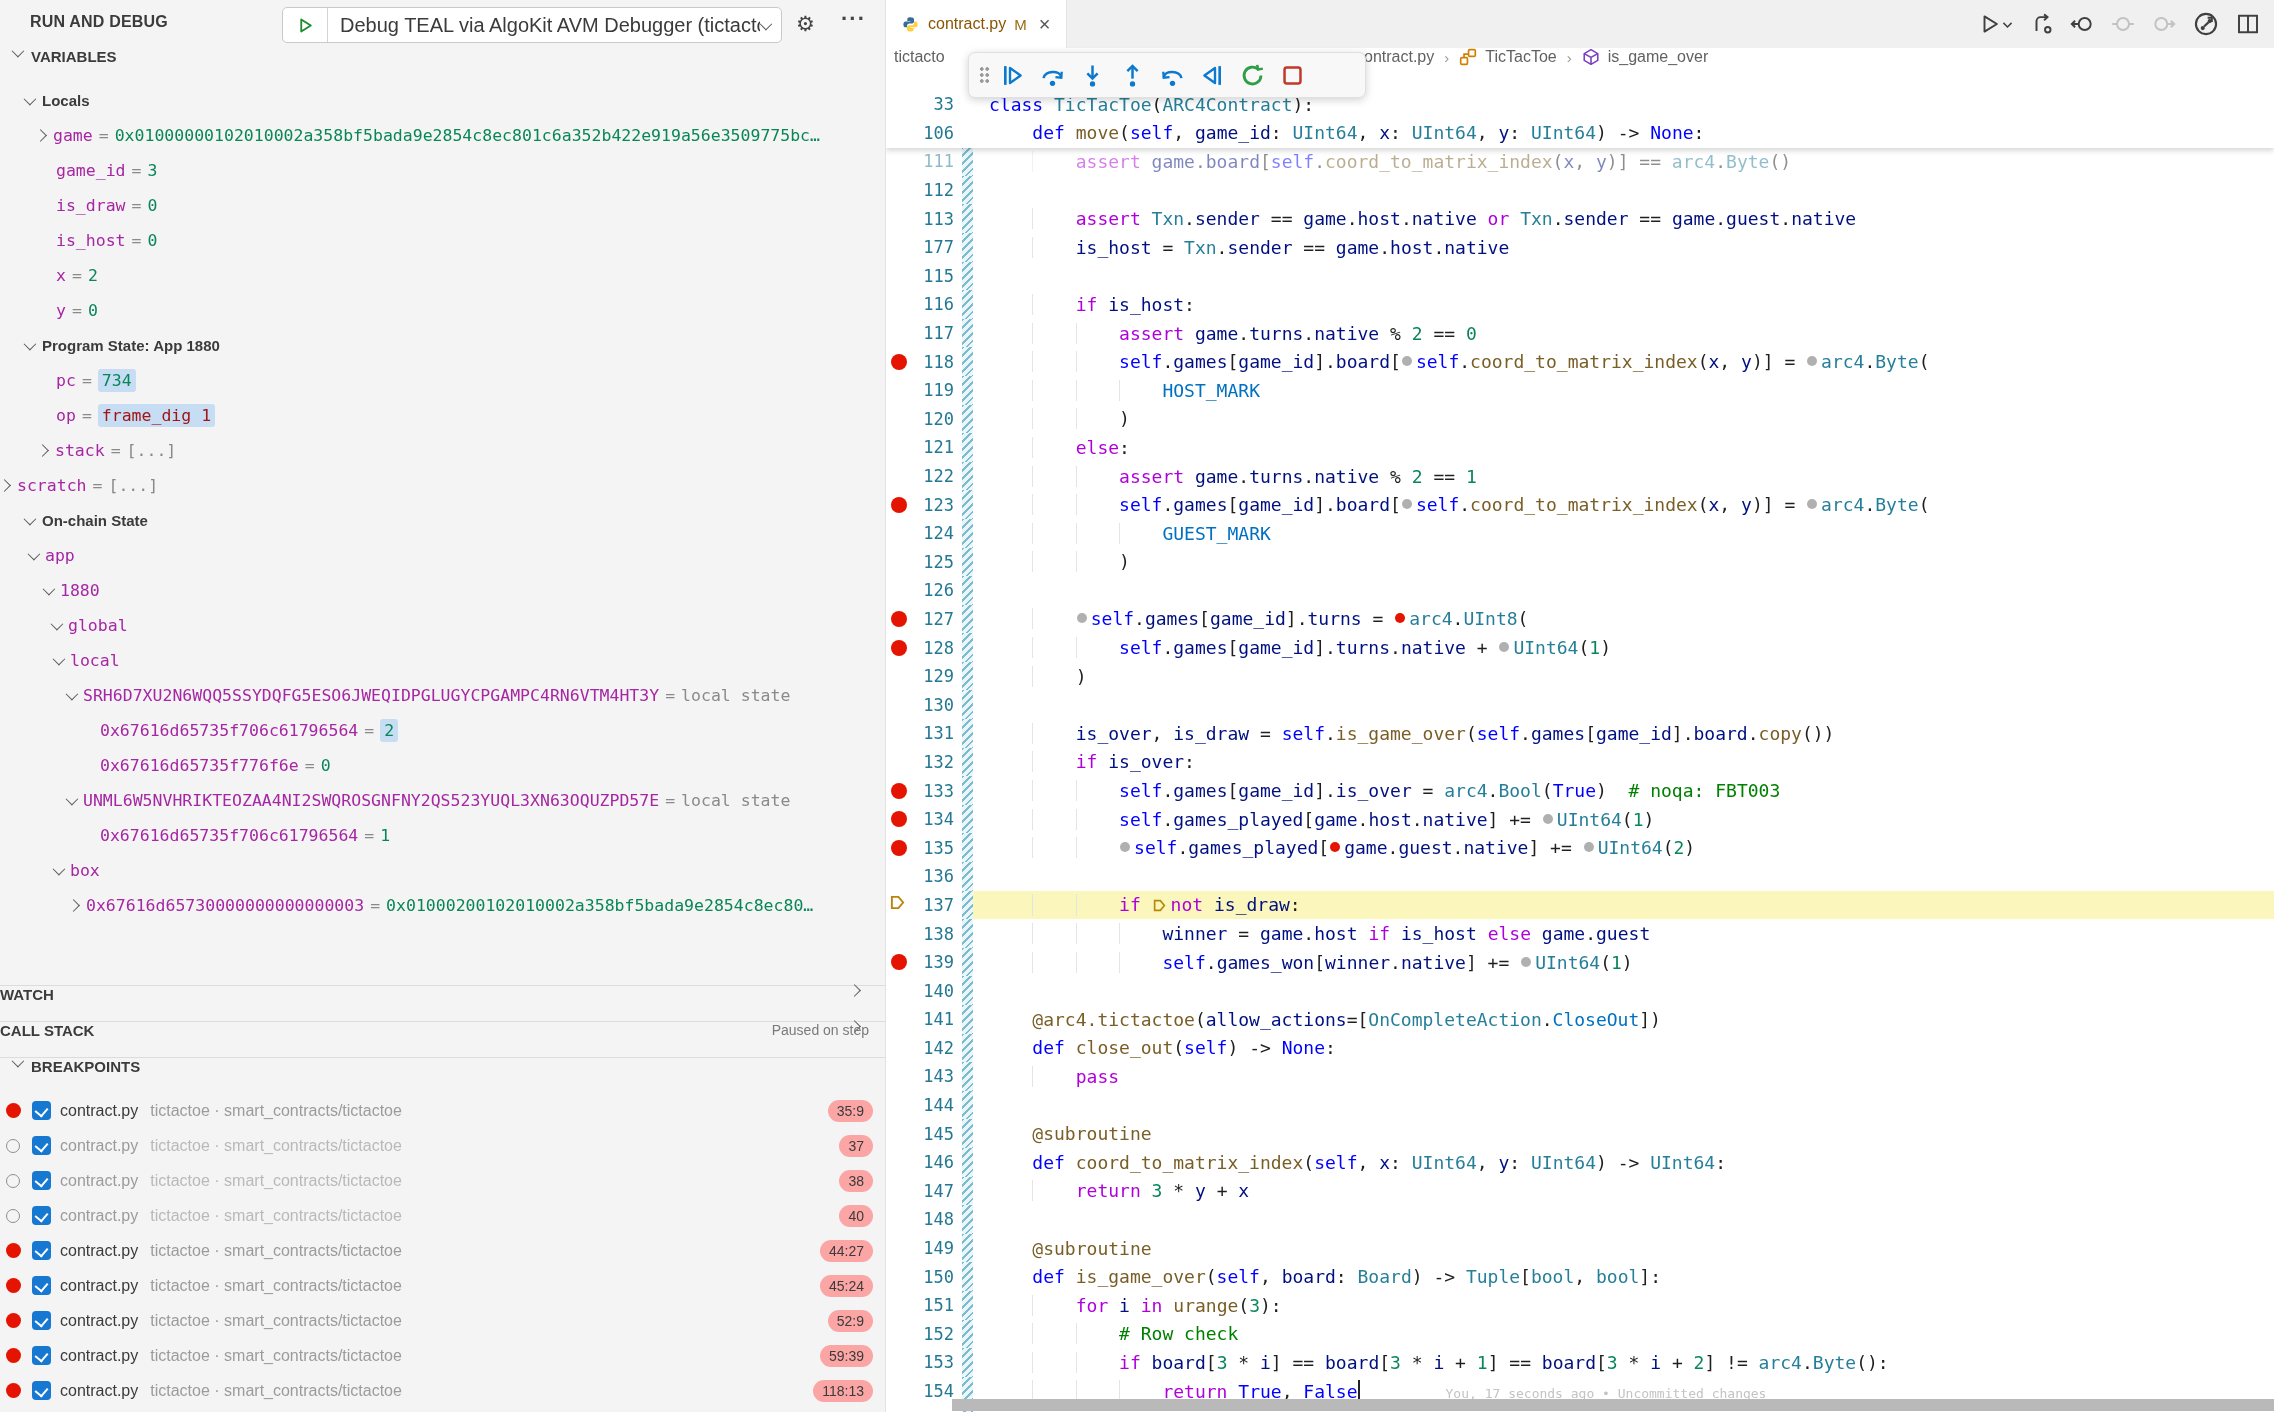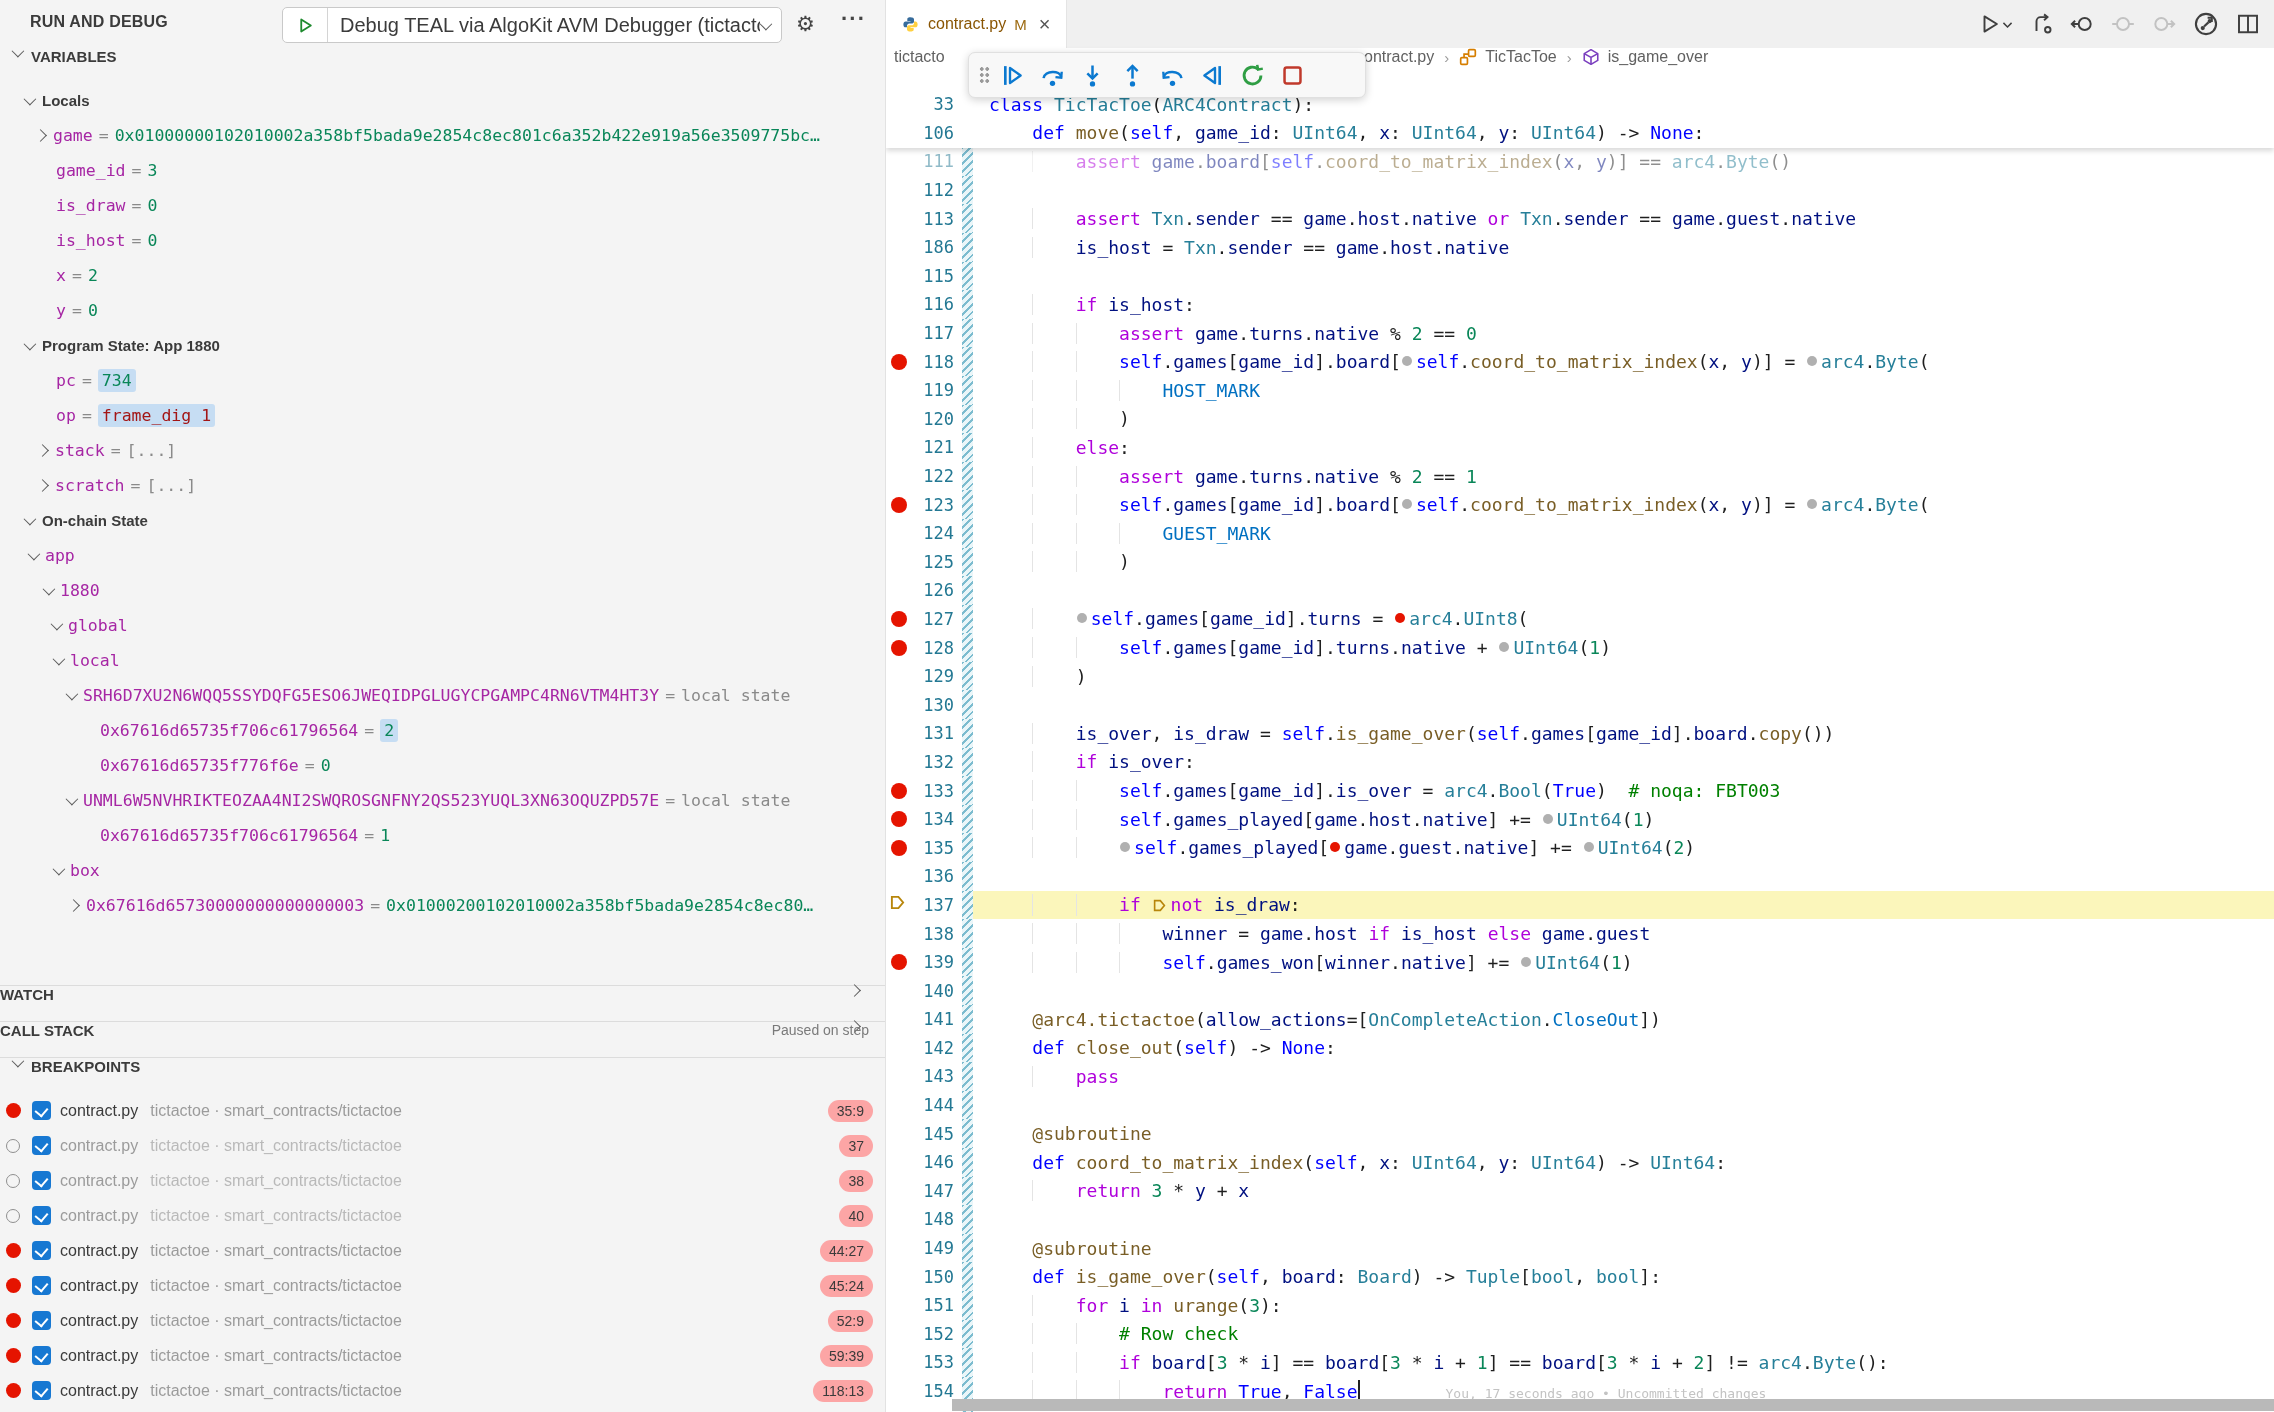--- a/index.html
+++ b/index.html
@@ -162,21 +162,21 @@
         <span class="pname">op</span>
         <span class="eq">=</span>
         <span class="val-r hl">frame_dig 1</span>
       </div>
       <div class="vrow mono" style="padding-left: 38px;">
         <span class="chev right"></span>
         <span class="pname">stack</span>
         <span class="eq">=</span>
         <span class="val-gy">[...]</span>
       </div>
-      <div class="vrow mono" style="padding-left: 38px;">
+      <div class="vrow mono" style="">
         <span class="chev right"></span>
         <span class="pname">scratch</span>
         <span class="eq">=</span>
         <span class="val-gy">[...]</span>
       </div>
       <div class="scope" style="padding-left: 24px;">
         <span class="chev down"></span>
         <span>On-chain State</span>
       </div>
       <div class="vrow mono" style="padding-left: 28px;">
@@ -482,21 +482,21 @@
           <span class="ctext" style="padding-left: 0px;"></span>
         </div>
         <div class="cline">
           <span class="bpz"></span>
           <span class="num">113</span>
           <span class="hatch"></span>
           <span class="ctext" style="padding-left: 86.72px; background-image: linear-gradient(rgb(228, 228, 228), rgb(228, 228, 228)); background-position: 43.36px 0px; background-repeat: no-repeat; background-size: 1px 100%;"><span class="tk-k">assert </span><span class="tk-t">Txn</span><span class="tk-d">.</span><span class="tk-v">sender</span><span class="tk-d"> == </span><span class="tk-v">game</span><span class="tk-d">.</span><span class="tk-v">host</span><span class="tk-d">.</span><span class="tk-v">native</span><span class="tk-d"> </span><span class="tk-k">or</span><span class="tk-d"> </span><span class="tk-t">Txn</span><span class="tk-d">.</span><span class="tk-v">sender</span><span class="tk-d"> == </span><span class="tk-v">game</span><span class="tk-d">.</span><span class="tk-v">guest</span><span class="tk-d">.</span><span class="tk-v">native</span></span>
         </div>
         <div class="cline">
           <span class="bpz"></span>
-          <span class="num">186</span>
+          <span class="num">177</span>
           <span class="hatch"></span>
           <span class="ctext" style="padding-left: 86.72px; background-image: linear-gradient(rgb(228, 228, 228), rgb(228, 228, 228)); background-position: 43.36px 0px; background-repeat: no-repeat; background-size: 1px 100%;"><span class="tk-v">is_host</span><span class="tk-d"> = </span><span class="tk-t">Txn</span><span class="tk-d">.</span><span class="tk-v">sender</span><span class="tk-d"> == </span><span class="tk-v">game</span><span class="tk-d">.</span><span class="tk-v">host</span><span class="tk-d">.</span><span class="tk-v">native</span></span>
         </div>
         <div class="cline">
           <span class="bpz"></span>
           <span class="num">115</span>
           <span class="hatch"></span>
           <span class="ctext" style="padding-left: 0px;"></span>
         </div>
         <div class="cline">

